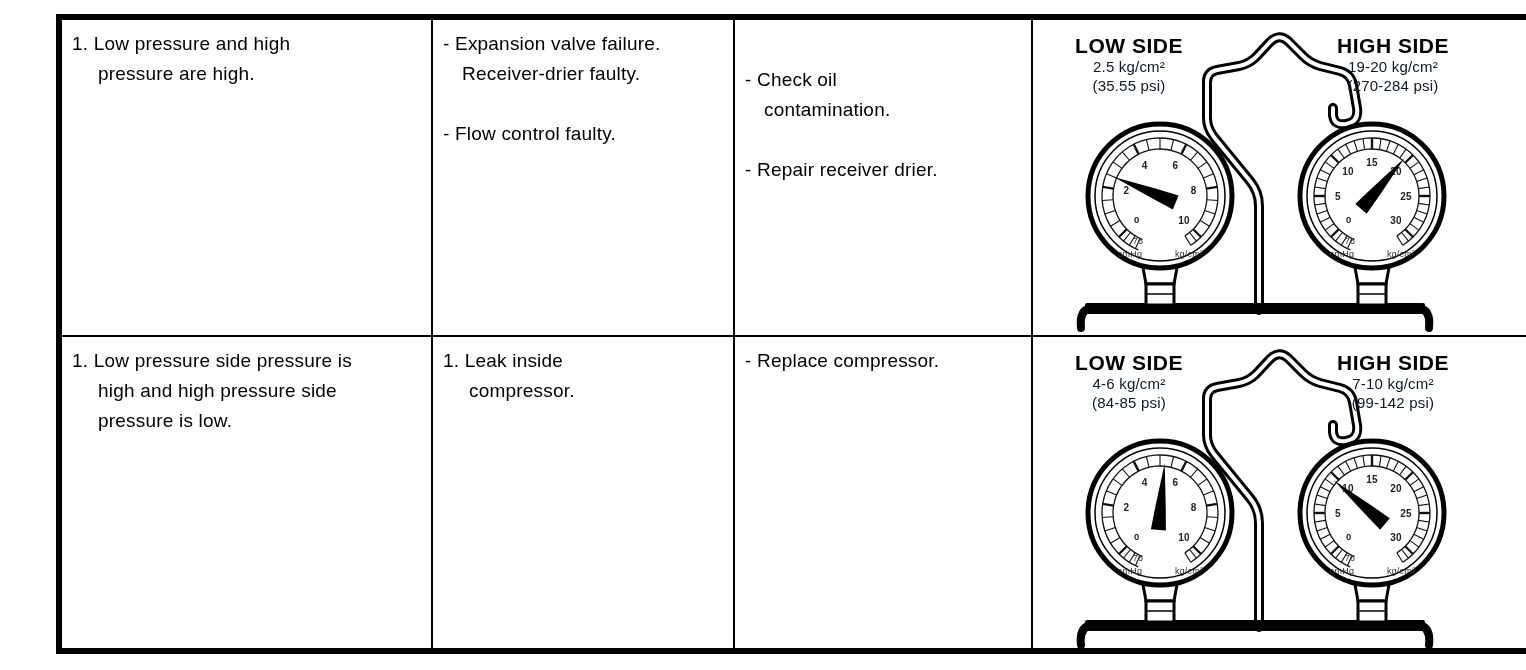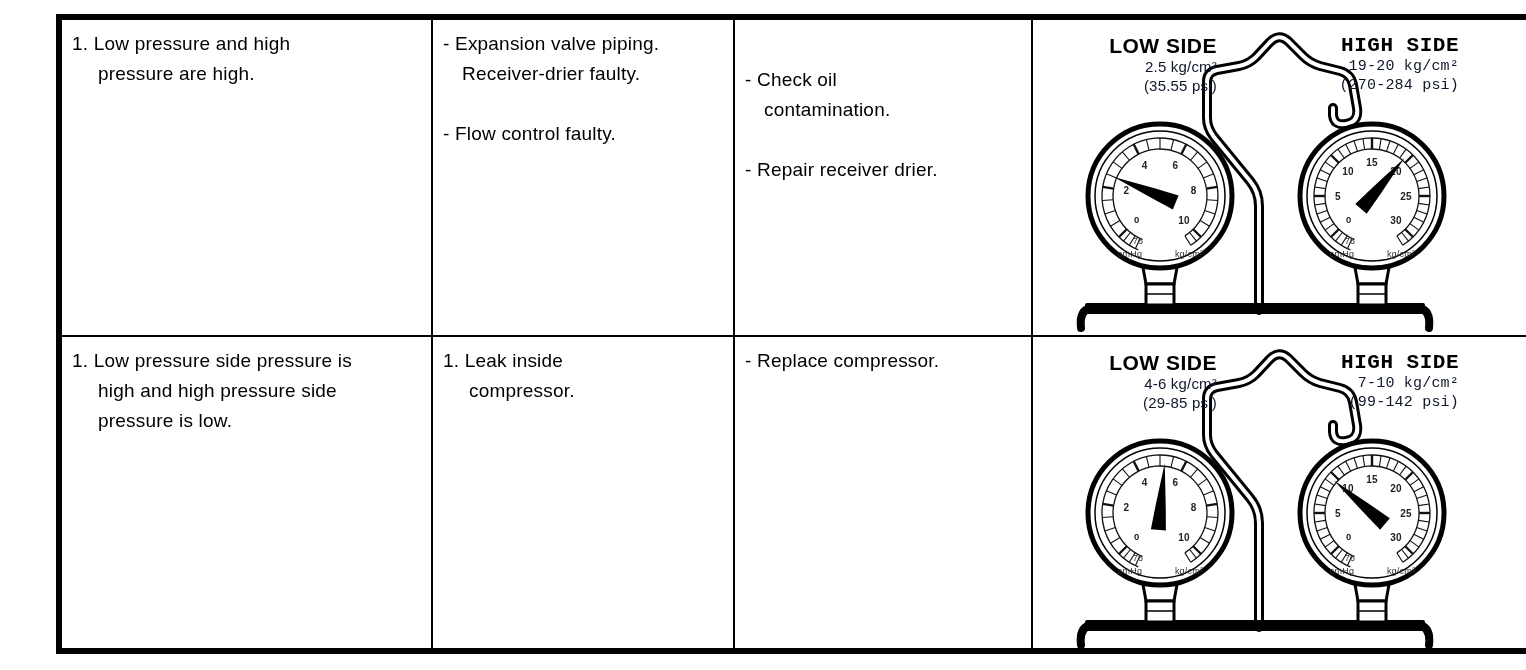--- a/index.html
+++ b/index.html
@@ -22,38 +22,38 @@
     font-size:19px; line-height:30px; letter-spacing:0.2px;
   }
   .cell.last-col { border-right:none; }
   .cell.last-row { border-bottom:none; }
   .item { white-space:pre-line; }
   .item + .item { margin-top:30px; }
   .item.num  { padding-left:26px; text-indent:-26px; }
   .item.dash { padding-left:19px; text-indent:-19px; }
   .gauge-cell { position:relative; padding:0; }
   .gsvg { position:absolute; left:0; top:0; width:521px; height:314px; }
-  .glabel { position:absolute; width:176px; text-align:right; top:14px; z-index:2; }
+  .glabel { position:absolute; width:176px; text-align:center; top:14px; z-index:2; }
   .glabel-left  { left:8px; }
-  .glabel-right { left:250px;font-family:Liberation Mono, monospace; }
+  .glabel-right { left:272px; }
   .glabel .t { font-weight:bold; font-size:21px; line-height:23px; letter-spacing:0.5px; }
   .glabel .v { font-size:15px; line-height:19px; color:#0f172a; }
 </style>
 </head>
 <body>
 
 <div class="stage">
   <div class="manual-table">
 
     <div class="cell">
       <div class="item num">1. Low pressure and high
 pressure are high.</div>
     </div>
     <div class="cell">
-      <div class="item dash">- Expansion valve piping.
+      <div class="item dash">- Expansion valve failure.
 Receiver-drier faulty.</div>
       <div class="item dash">- Flow control faulty.</div>
     </div>
     <div class="cell">
       <div class="item dash" style="margin-top:36px">- Check oil
 contamination.</div>
       <div class="item dash">- Repair receiver drier.</div>
     </div>
     <div class="cell gauge-cell last-col">
       <svg class="gsvg" viewBox="0 0 521 314">
@@ -289,21 +289,21 @@
           <text x="315.6654762208439" y="199.33452377915606" text-anchor="middle" dominant-baseline="central" font-size="9.5" font-weight="bold" fill="#222" font-family="&quot;Liberation Sans&quot;,sans-serif">0</text>
           <text x="317" y="224" text-anchor="middle" font-size="9" fill="#333" font-family="&quot;Liberation Sans&quot;,sans-serif">76</text>
           <text x="309" y="237" text-anchor="middle" font-size="9" fill="#333" font-family="&quot;Liberation Sans&quot;,sans-serif">cmHg</text>
           <text x="368" y="237" text-anchor="middle" font-size="9" fill="#333" font-family="&quot;Liberation Sans&quot;,sans-serif">kg/cm²</text>
           <polygon points="301.0,143.5 336.2,167.0 356.8,181.3 347.1,192.7 329.7,174.6" fill="#000"></polygon>
           <circle cx="339" cy="176" r="5.5" fill="#000"></circle>
         </svg>
       <div class="glabel glabel-left">
         <div class="t">LOW SIDE</div>
         <div class="v">4-6 kg/cm²</div>
-        <div class="v">(29-85 psi)</div>
+        <div class="v">(84-85 psi)</div>
       </div>
       <div class="glabel glabel-right">
         <div class="t">HIGH SIDE</div>
         <div class="v">7-10 kg/cm²</div>
         <div class="v">(99-142 psi)</div>
       </div>
     </div>
 
   </div>
 </div>

